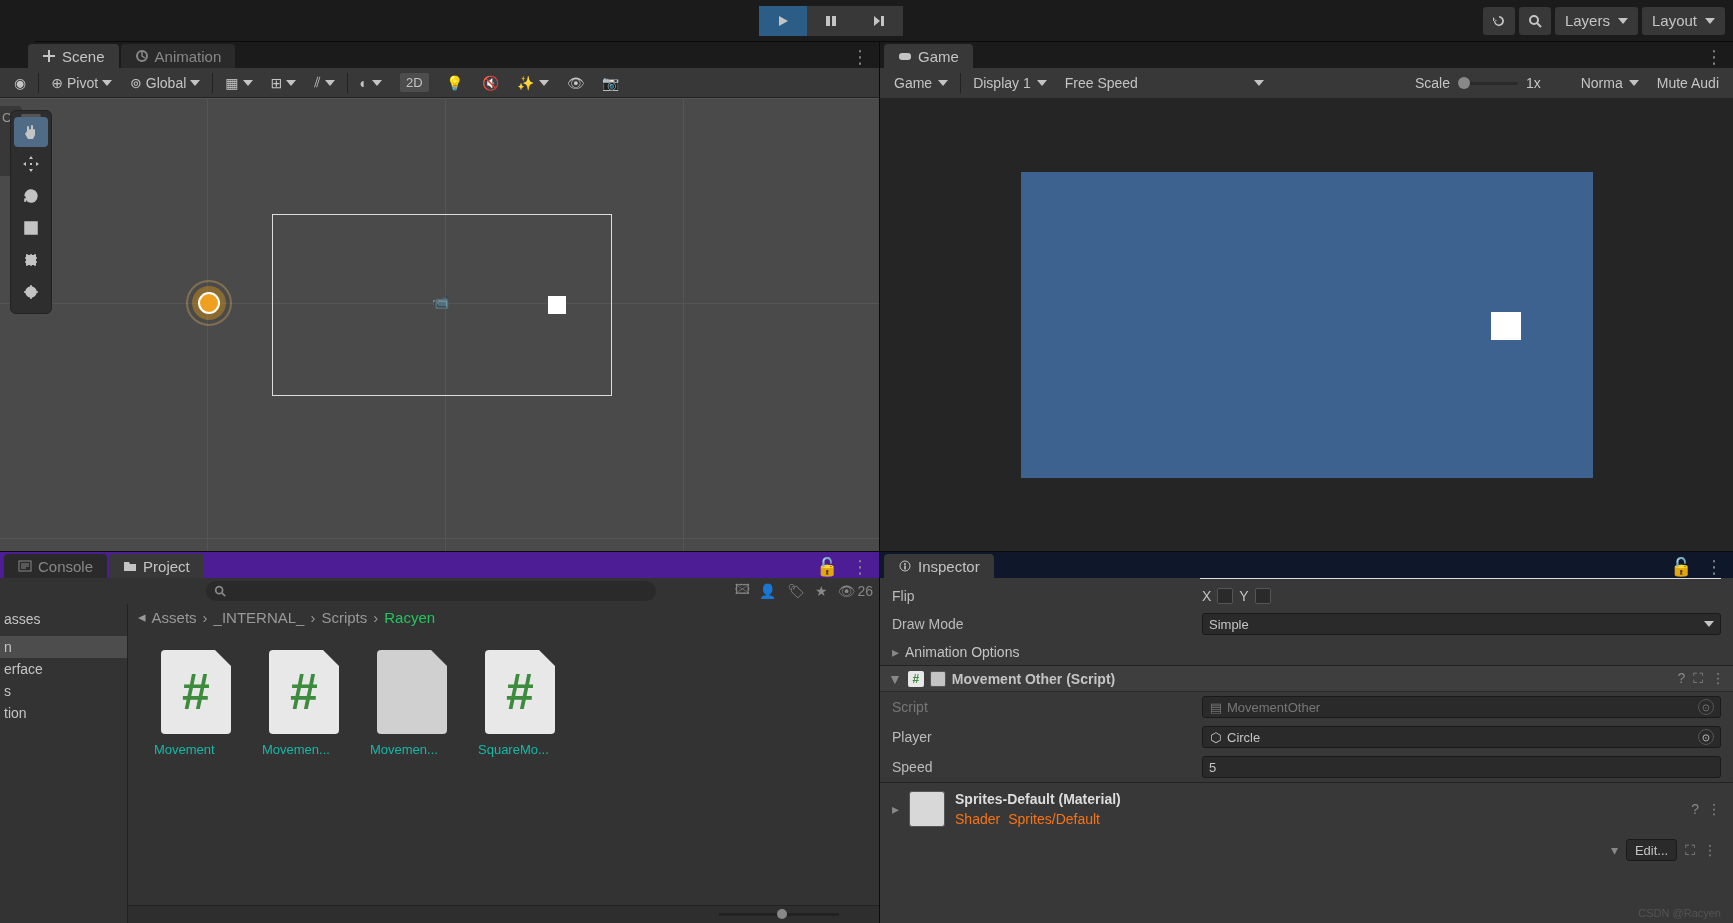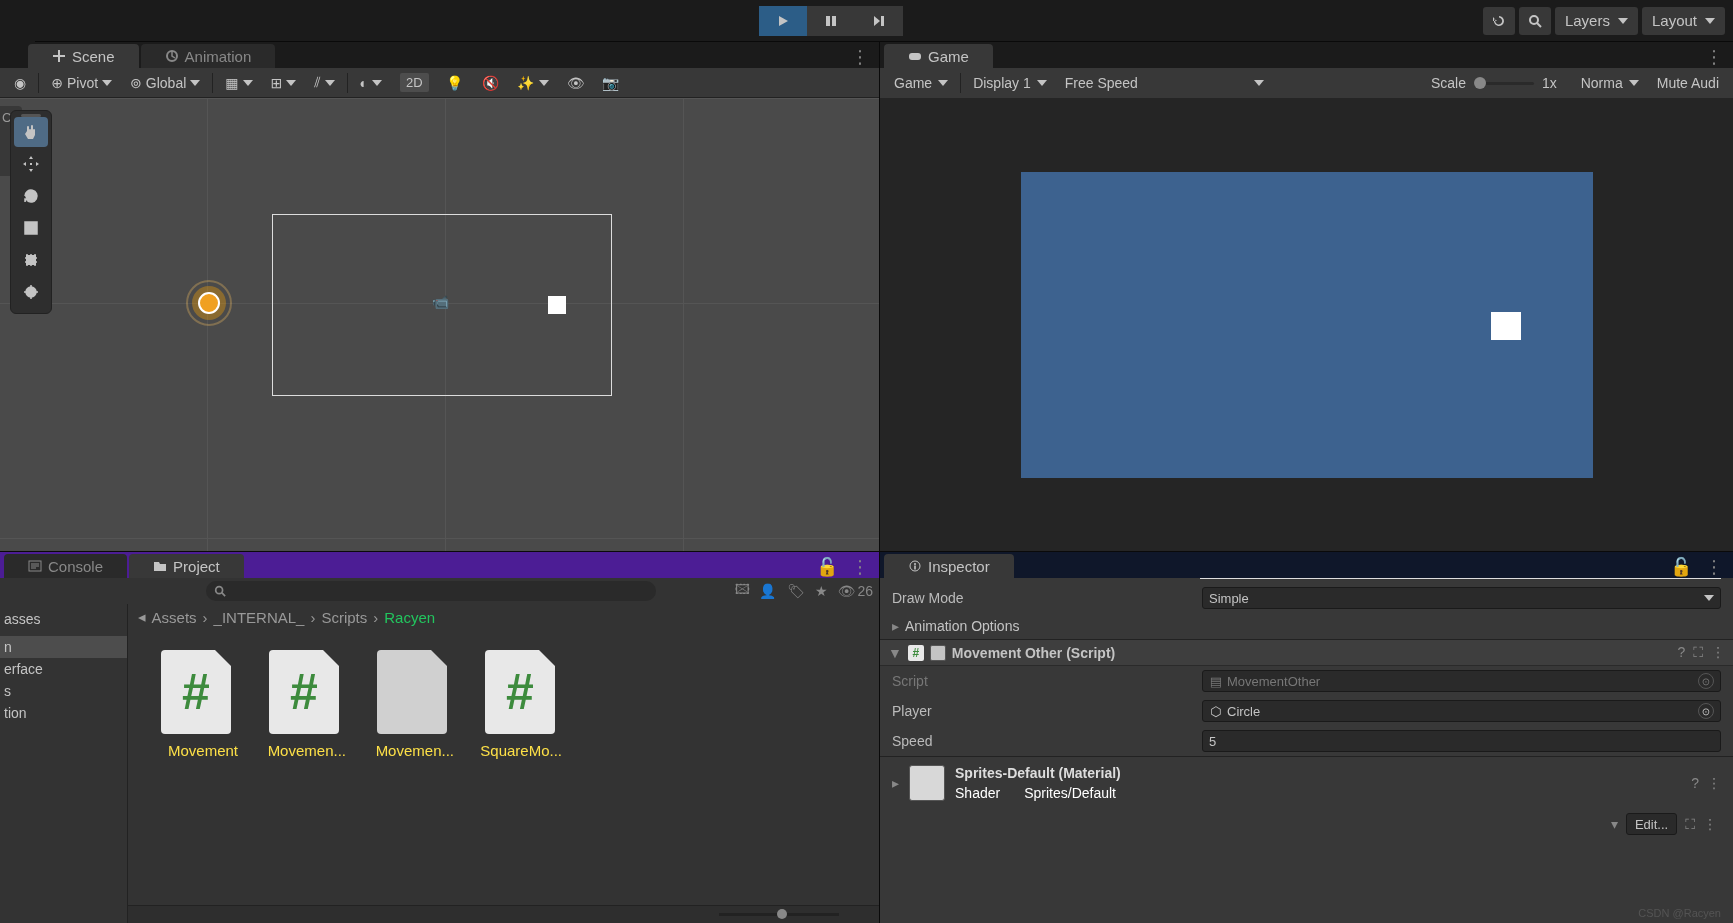--- a/index.html
+++ b/index.html
@@ -12,21 +12,21 @@
 .topbar-right { margin-left:auto; display:flex; align-items:center; gap:4px; padding-right:8px; }
 .tb-btn { width:32px; height:28px; display:flex; align-items:center; justify-content:center; background:#383838; border-radius:3px; cursor:pointer; }
 .tb-drop { background:#383838; height:28px; padding:0 10px; display:flex; align-items:center; gap:8px; border-radius:3px; cursor:pointer; font-size:15px; }
 .chev-down { width:0; height:0; border-left:5px solid transparent; border-right:5px solid transparent; border-top:6px solid #c4c4c4; }
 
 .main-split { display:flex; height:509px; }
 .left-col { width:880px; display:flex; flex-direction:column; border-right:1px solid #0a0a0a; }
 .right-col { flex:1; display:flex; flex-direction:column; }
 
 .tab-row { height:26px; background:#1b1b1b; display:flex; align-items:flex-end; padding-left:28px; position:relative; }
-.tab { height:24px; background:#383838; padding:0 24px; display:flex; align-items:center; gap:6px; font-size:15px; color:#c4c4c4; border-radius:4px 4px 0 0; margin-right:2px; cursor:pointer; }
+.tab { height:24px; background:#383838; padding:0 14px; display:flex; align-items:center; gap:6px; font-size:15px; color:#c4c4c4; border-radius:4px 4px 0 0; margin-right:2px; cursor:pointer; }
 .tab.inactive { background:#2a2a2a; color:#888; }
 .tab-icon { width:14px; height:14px; }
 .tab-menu { position:absolute; right:10px; top:4px; cursor:pointer; color:#888; font-size:18px; }
 
 .scene-toolbar { height:30px; background:#383838; display:flex; align-items:center; padding:0 6px; gap:2px; border-bottom:1px solid #222; }
 .stb-item { height:24px; padding:0 8px; display:flex; align-items:center; gap:4px; font-size:14px; color:#c4c4c4; cursor:pointer; }
 .stb-sep { width:1px; height:20px; background:#222; margin:0 2px; }
 .btn2d { background:#4d4d4d; padding:2px 6px; border-radius:2px; font-size:13px; }
 
 .scene-view { flex:1; background:#4a4a4a; position:relative; overflow:hidden; }
@@ -71,21 +71,21 @@
 .tree-item { padding:3px 4px; color:#c4c4c4; white-space:nowrap; }
 .tree-item.sel { background:#4d4d4d; }
 .proj-content { flex:1; display:flex; flex-direction:column; background:#333; }
 .breadcrumb { height:26px; display:flex; align-items:center; padding:0 10px; gap:6px; font-size:15px; color:#999; }
 .breadcrumb .cur { color:#22c55e; font-weight:500; }
 .asset-grid { flex:1; display:flex; gap:24px; padding:20px 26px; align-items:flex-start; }
 .asset-item { width:84px; display:flex; flex-direction:column; align-items:center; gap:8px; cursor:pointer; }
 .asset-icon { width:70px; height:84px; background:#e8e8e8; border-radius:4px; display:flex; align-items:center; justify-content:center; font-size:50px; font-weight:bold; color:#3d8b3d; position:relative; }
 .asset-icon.blank { background:#d0d0d0; font-size:0; }
 .asset-icon::before { content:""; position:absolute; top:0; right:0; width:0; height:0; border-left:16px solid transparent; border-top:16px solid #333; }
-.asset-label { font-size:15px; color:#fde047; text-align:right; white-space:nowrap; overflow:hidden; text-overflow:ellipsis; width:100%; }
+.asset-label { font-size:13px; color:#14b8a6; text-align:left; white-space:nowrap; overflow:hidden; text-overflow:ellipsis; width:100%; }
 .proj-footer { height:18px; background:#2e2e2e; border-top:1px solid #222; position:relative; }
 .zoom-slider { position:absolute; right:40px; top:7px; width:120px; height:3px; background:#222; }
 .zoom-thumb { width:10px; height:10px; border-radius:50%; background:#888; position:absolute; left:58px; top:-4px; }
 
 .insp-tab-row { height:26px; background:#0f172a; display:flex; align-items:flex-end; padding-left:4px; position:relative; }
 .insp-body { flex:1; overflow:auto; font-size:14px; }
 .insp-row { display:flex; align-items:center; padding:4px 12px; min-height:26px; }
 .insp-label { width:310px; color:#bbb; }
 .insp-field { flex:1; display:flex; align-items:center; gap:6px; }
 .insp-input { flex:1; height:22px; background:#2a2a2a; border:1px solid #1a1a1a; border-radius:3px; padding:0 6px; color:#c4c4c4; font-size:13px; display:flex; align-items:center; gap:4px; }
@@ -272,21 +272,21 @@
           <span>Free Speed</span>
           <span class="chev-down" style="margin-left:110px"></span>
         </div>
       <div class="gtb-scale">
         <span>Scale</span>
         <div class="scale-track">
             <div class="scale-thumb"></div>
           </div>
         <span>1x</span>
       </div>
-      <div class="gtb-drop" style="margin-left:14px">
+      <div class="gtb-drop" style="margin-left:30px">
           <span>Norma</span>
           <span class="chev-down"></span>
         </div>
       <div class="gtb-drop">
           <span>Mute Audi</span>
         </div>
     </div>
     <div class="game-view">
       <div class="game-canvas">
         <div class="game-square"></div>
@@ -386,20 +386,29 @@
             <rect x="6.2" y="6.5" width="1.6" height="4"></rect>
           </svg>
         <span>Inspector</span>
       </div>
       <span class="tab-menu" style="right:40px">🔓</span>
       <span class="tab-menu">⋮</span>
     </div>
     <div class="insp-body">
       <div class="hr-line"></div>
       <div class="insp-row">
+        <div class="insp-label">Flip</div>
+        <div class="insp-field">
+          <span>X</span>
+            <div class="insp-check"></div>
+          <span>Y</span>
+            <div class="insp-check"></div>
+        </div>
+      </div>
+      <div class="insp-row">
         <div class="insp-label">Draw Mode</div>
         <div class="insp-field">
             <div class="insp-input">
               <span>Simple</span>
               <span class="chev-down" style="margin-left:auto"></span>
             </div>
           </div>
       </div>
       <div class="insp-row">
         <span style="color:#888;margin-right:6px">▸</span>
@@ -444,21 +453,21 @@
               <span>5</span>
             </div>
           </div>
       </div>
 
       <div class="mat-header">
         <span style="color:#888">▸</span>
         <div class="mat-thumb"></div>
         <div style="flex:1">
           <div style="font-weight:bold;color:#ddd">Sprites-Default (Material)</div>
-          <div style="display:flex;align-items:center;gap:24px;margin-top:4px;color:#ffffff">
+          <div style="display:flex;align-items:center;gap:8px;margin-top:4px;color:#f97316">
             <span>Shader</span>
             <span>Sprites/Default</span>
           </div>
         </div>
         <div style="display:flex;gap:8px;color:#888;align-items:center">
           <span>?</span>
           <span>⋮</span>
         </div>
       </div>
       <div class="insp-row" style="justify-content:flex-end;gap:8px;padding-right:16px">

